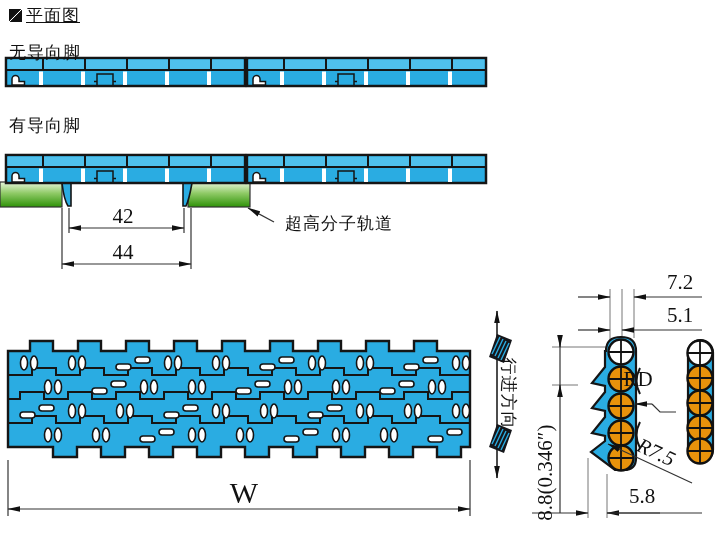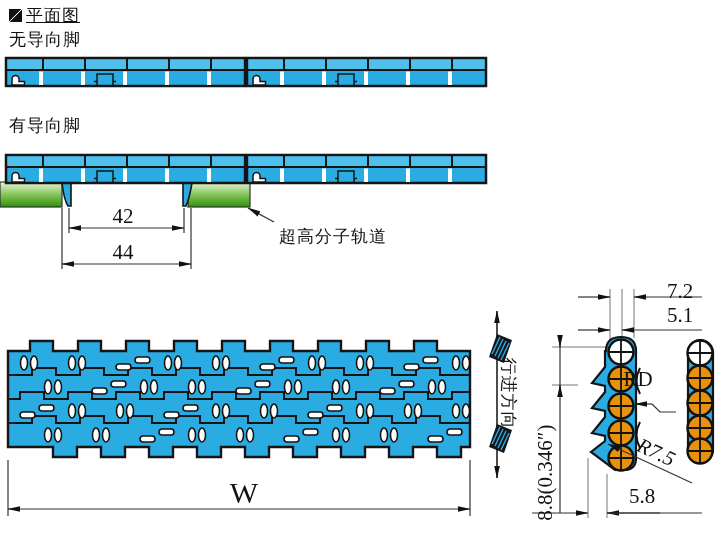--- a/index.html
+++ b/index.html
@@ -199,30 +199,30 @@
     <line x1="660" y1="513" x2="607" y2="513" marker-end="url(#arr)"></line>
     <line x1="607" y1="513" x2="702" y2="513"></line>
     <line x1="652" y1="404" x2="635" y2="404" marker-end="url(#arr)"></line>
     <path d="M652,404 L660,412 H676"></path>
     <line x1="692" y1="483" x2="608" y2="444" marker-end="url(#arr)"></line>
   </g>
 </svg>
 
 <div class="sq"></div>
 <div class="lbl cjk" style="left:26px;top:4px;text-decoration:underline;">平面图</div>
-<div class="lbl cjk" style="left:9px;top:28px;">无导向脚</div>
+<div class="lbl cjk" style="left:9px;top:41px;">无导向脚</div>
 <div class="lbl cjk" style="left:9px;top:114px;">有导向脚</div>
 
 <div class="lbl dim" style="left:97px;top:204px;width:52px;">42</div>
 <div class="lbl dim" style="left:97px;top:240px;width:52px;">44</div>
-<div class="lbl cjk" style="left:279px;top:212px;margin-top:13px;">超高分子轨道</div>
+<div class="lbl cjk" style="left:285px;top:212px;">超高分子轨道</div>
 
 <div class="lbl dim" style="left:218px;top:476px;width:52px;font-size:30px;">W</div>
 <div class="lbl cjk rot90" style="left:462px;top:382px;width:92px;text-align:center;">行进方向</div>
 
-<div class="lbl dim" style="left:645px;top:279px;width:70px;">7.2</div>
+<div class="lbl dim" style="left:645px;top:270px;width:70px;">7.2</div>
 <div class="lbl dim" style="left:645px;top:303px;width:70px;">5.1</div>
 <div class="lbl dim" style="left:616px;top:367px;width:44px;">RD</div>
 <div class="lbl dim ital rot90" style="left:618px;top:440px;width:76px;transform:rotate(25deg);">R7.5</div>
 <div class="lbl dim" style="left:607px;top:484px;width:70px;">5.8</div>
 <div class="lbl dim rotm90" style="left:455px;top:460px;width:180px;">8.8(0.346″)</div>
 
 </div>
 
 </body></html>

